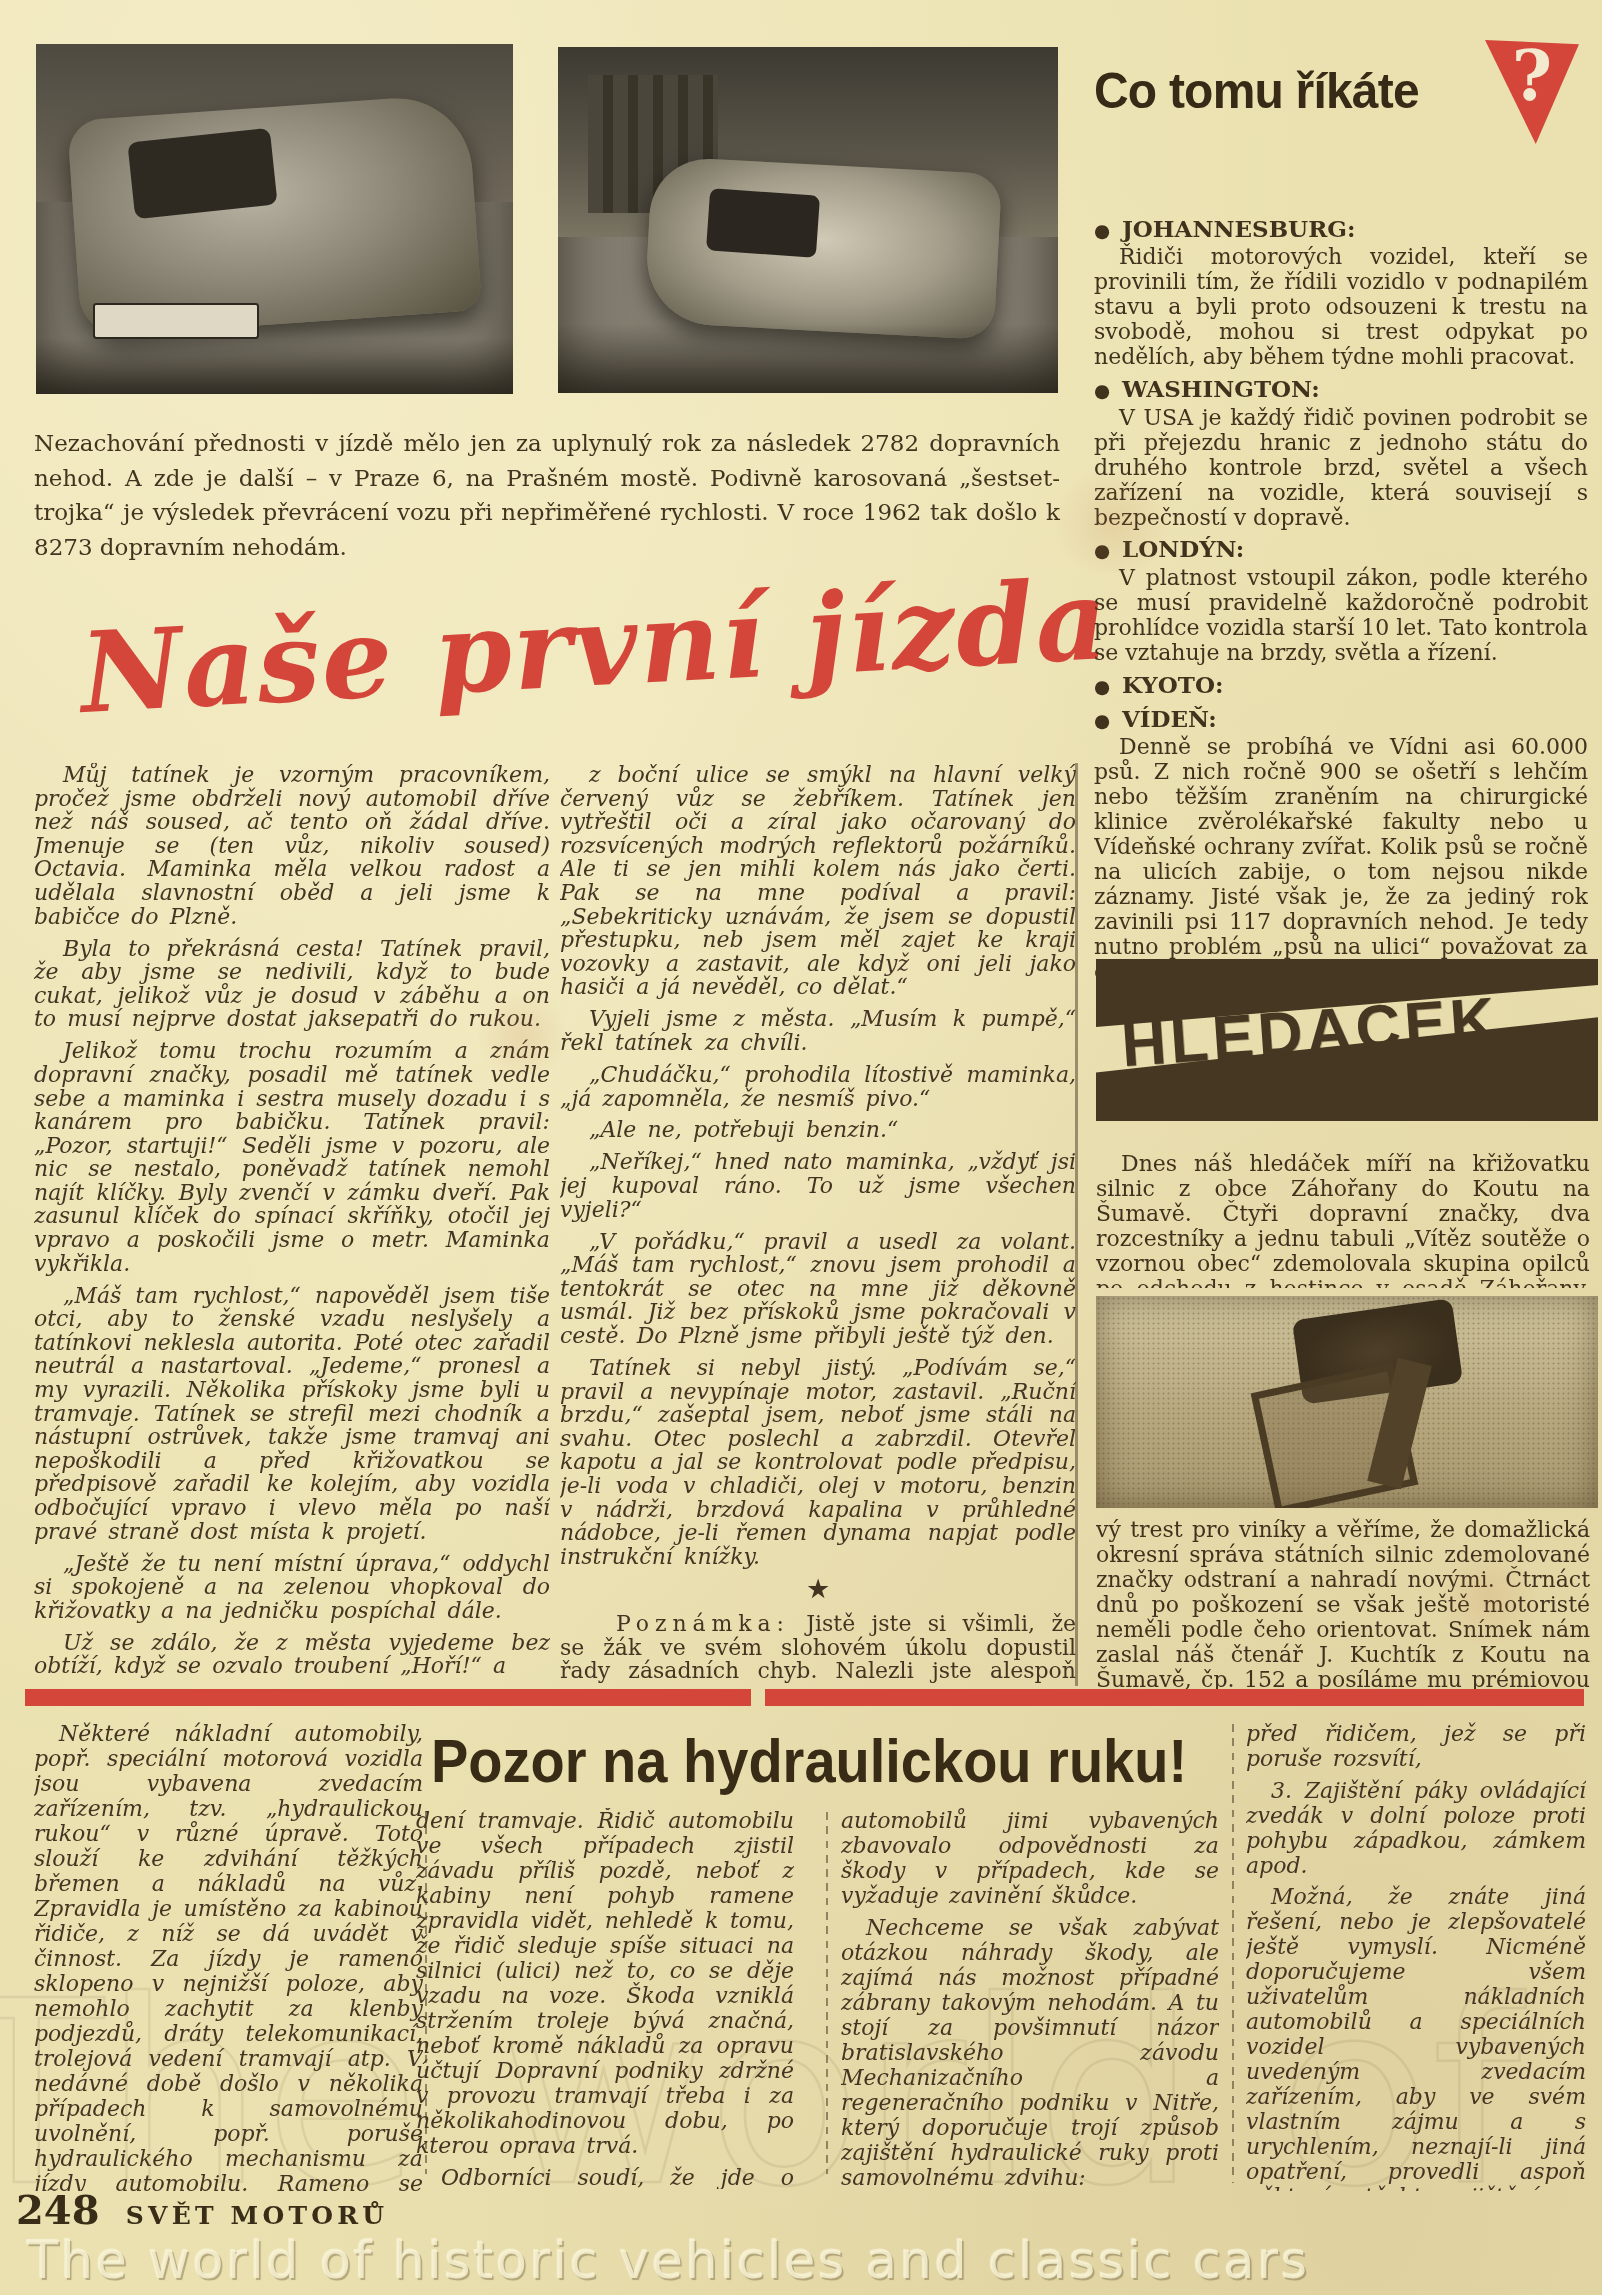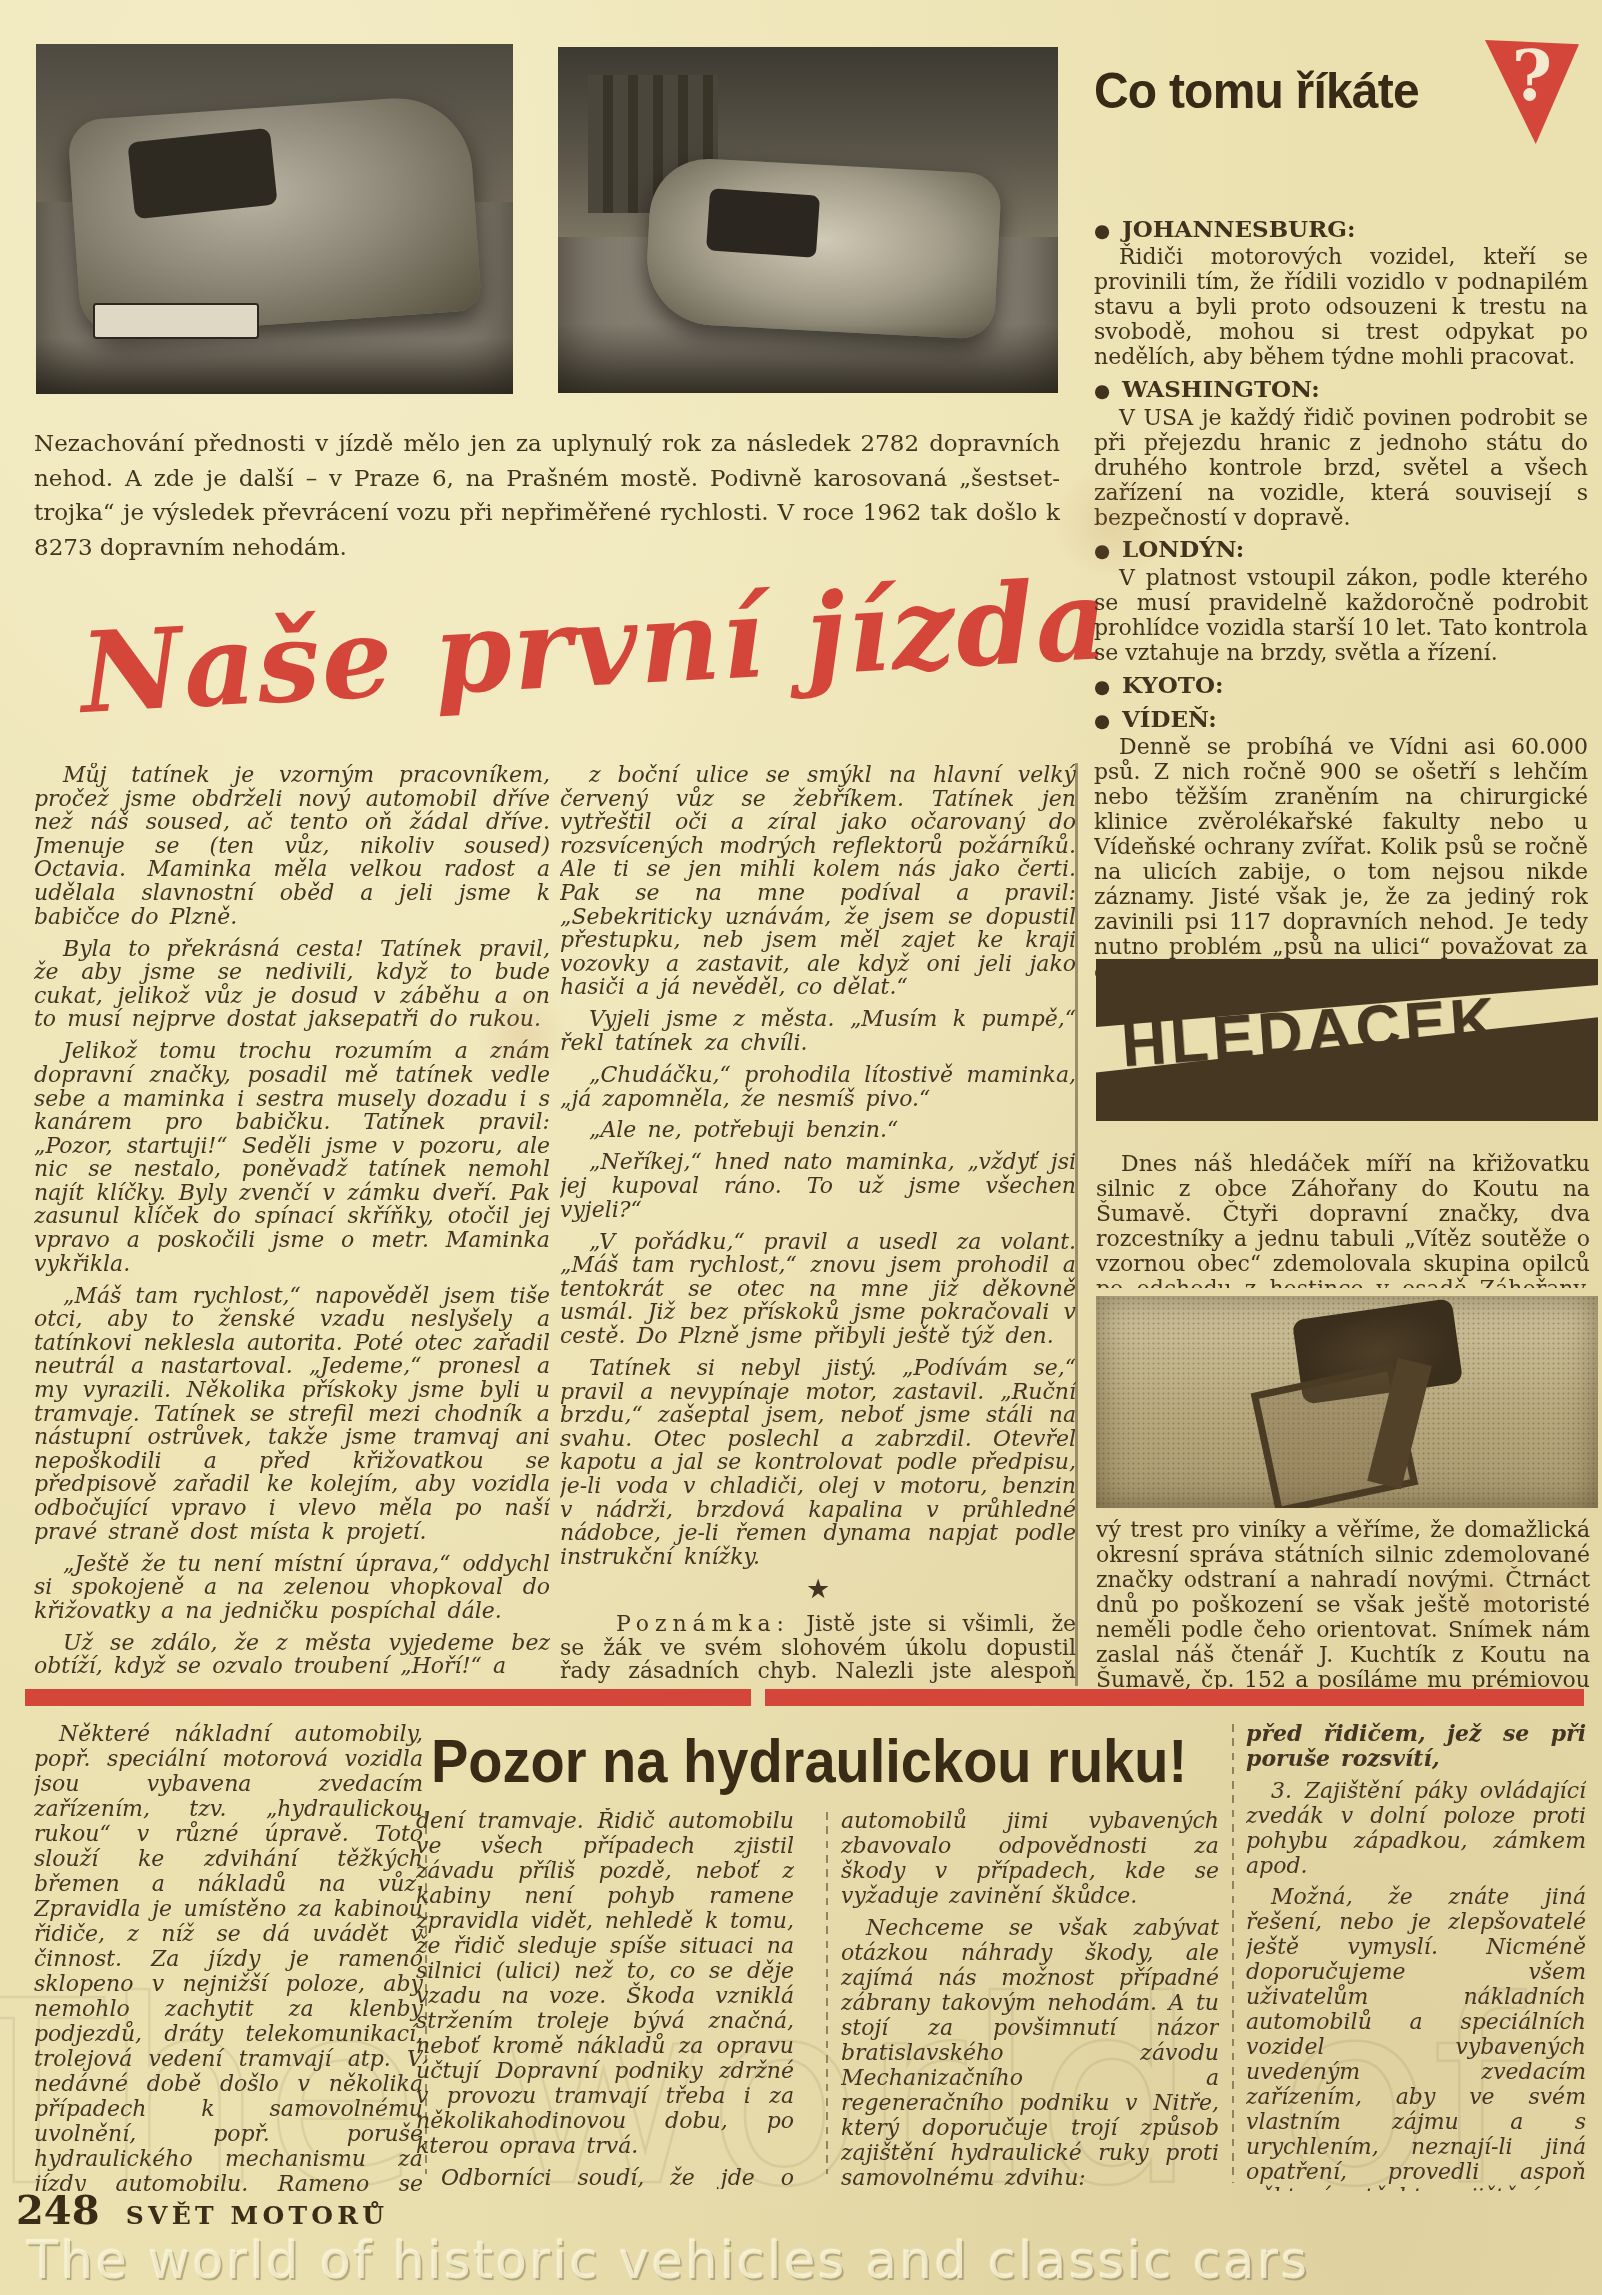--- a/index.html
+++ b/index.html
@@ -179,21 +179,21 @@
     <p>Odborníci soudí, že jde o konstrukční vadu zvedacího zařízení, což by provozovatele</p>
   </div>
 
   <div class="abs bcol" style="left:841px;top:1808px;width:378px;height:381px;">
     <p style="text-indent:0;">automobilů jimi vybavených zbavovalo odpovědnosti za škody v případech, kde se vyžaduje zavinění škůdce.</p>
     <p>Nechceme se však zabývat otázkou náhrady škody, ale zajímá nás možnost případné zábrany takovým nehodám. A tu stojí za povšimnutí názor bratislavského závodu Mechanizačního a regeneračního podniku v Nitře, který doporučuje trojí způsob zajištění hydraulické ruky proti samovolnému zdvihu:</p>
 
   </div>
 
   <div class="abs bcol" style="left:1246px;top:1721px;width:340px;height:470px;">
-    <p style="text-indent:0;font-weight:bold;">před řidičem, jež se při poruše rozsvítí,</p>
+    <p style="text-indent:0;">před řidičem, jež se při poruše rozsvítí,</p>
     <p>3. Zajištění páky ovládající zvedák v dolní poloze proti pohybu západkou, zámkem apod.</p>
     <p>Možná, že znáte jiná řešení, nebo je zlepšovatelé ještě vymyslí. Nicméně doporučujeme všem uživatelům nákladních automobilů a speciálních vozidel vybavených uvedeným zvedacím zařízením, aby ve svém vlastním zájmu a s urychlením, neznají-li jiná opatření, provedli aspoň některé z těchto zajištění.</p>
 
   </div>
 
   <div class="abs vdot" style="left:425px;top:1812px;height:362px;"></div>
   <div class="abs vdot" style="left:826px;top:1812px;height:362px;"></div>
   <div class="abs vdot" style="left:1232px;top:1724px;height:459px;"></div>
 
   <div class="abs ghost" style="left:-51px;top:1947px;">The world of historic vehicles and classic cars</div>

